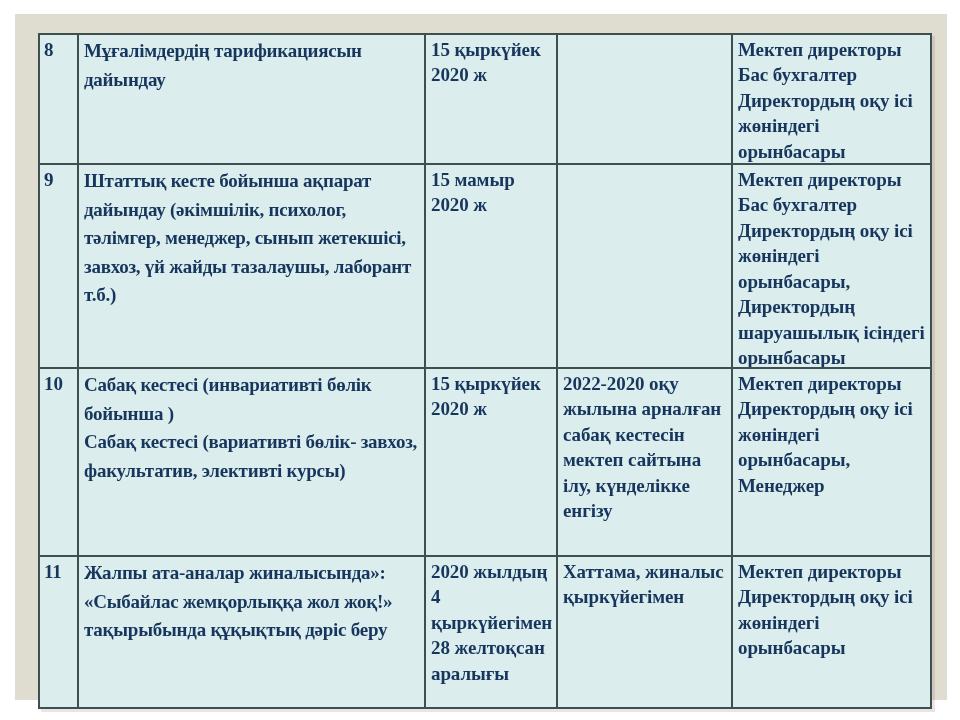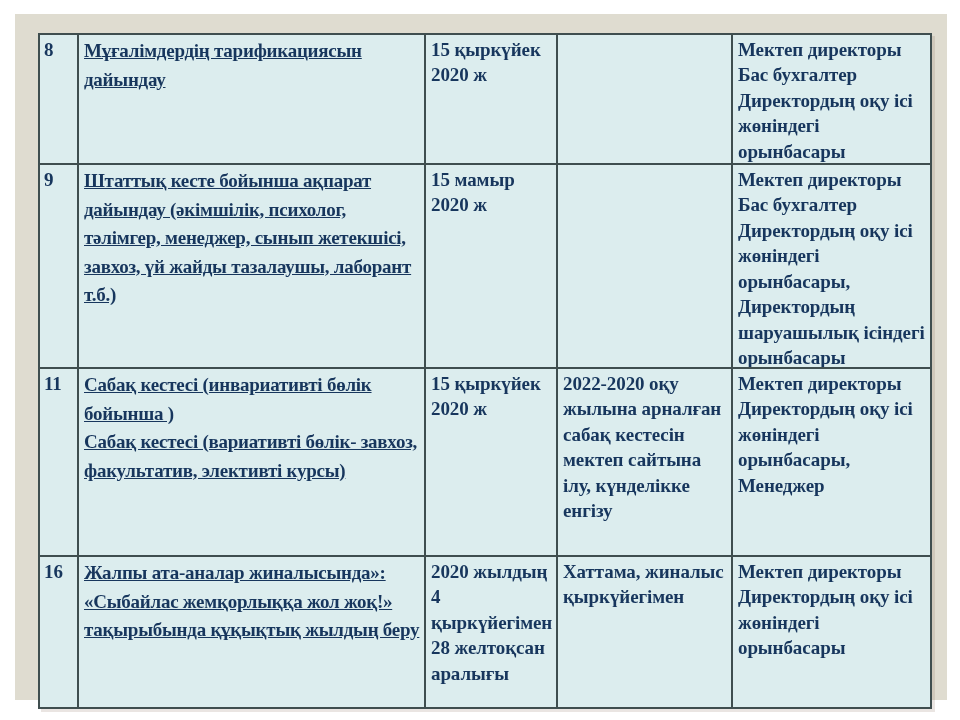--- a/index.html
+++ b/index.html
@@ -35,21 +35,20 @@
     font-size: 19px;
     line-height: 1.34;
     padding: 2px 4px 2px 5px;
     white-space: pre-line;
     overflow: hidden;
     letter-spacing: -0.1px;
   }
   .cell.task {
     line-height: 1.5;
     letter-spacing: -0.25px;
-    text-decoration: underline;
   }
   .cell.num { padding-left: 4px; }
 </style>
 </head>
 <body>
 
 <div class="slide"></div>
 
 <div class="plan-table">
 
@@ -68,32 +67,32 @@
     <div class="cell task">Штаттық кесте бойынша ақпарат дайындау (әкімшілік, психолог, тәлімгер, менеджер, сынып жетекшісі, завхоз, үй жайды тазалаушы, лаборант т.б.)</div>
     <div class="cell">15 мамыр 2020 ж</div>
     <div class="cell"></div>
     <div class="cell">Мектеп директоры
 Бас бухгалтер
 Директордың оқу ісі жөніндегі орынбасары,
 Директордың шаруашылық ісіндегі орынбасары</div>
   </div>
 
   <div class="trow">
-    <div class="cell num">11</div>
+    <div class="cell num">10</div>
     <div class="cell task">Сабақ кестесі  (инвариативті бөлік бойынша )
 Сабақ кестесі (вариативті бөлік- завхоз, факультатив, элективті курсы)</div>
     <div class="cell">15 қыркүйек 2020 ж</div>
     <div class="cell">2022-2020 оқу жылына арналған сабақ кестесін мектеп сайтына ілу, күнделікке енгізу</div>
     <div class="cell">Мектеп директоры
 Директордың оқу ісі жөніндегі орынбасары,
 Менеджер</div>
   </div>
 
   <div class="trow">
-    <div class="cell num">16</div>
-    <div class="cell task">Жалпы ата-аналар жиналысында»: «Сыбайлас жемқорлыққа жол жоқ!» тақырыбында  құқықтық жылдың беру</div>
+    <div class="cell num">11</div>
+    <div class="cell task">Жалпы ата-аналар жиналысында»: «Сыбайлас жемқорлыққа жол жоқ!» тақырыбында  құқықтық дәріс беру</div>
     <div class="cell">2020 жылдың 4 қыркүйегімен 28 желтоқсан аралығы</div>
     <div class="cell">Хаттама, жиналыс қыркүйегімен</div>
     <div class="cell">Мектеп директоры
 Директордың оқу ісі жөніндегі орынбасары</div>
   </div>
 
 </div>
 
 </body></html>

